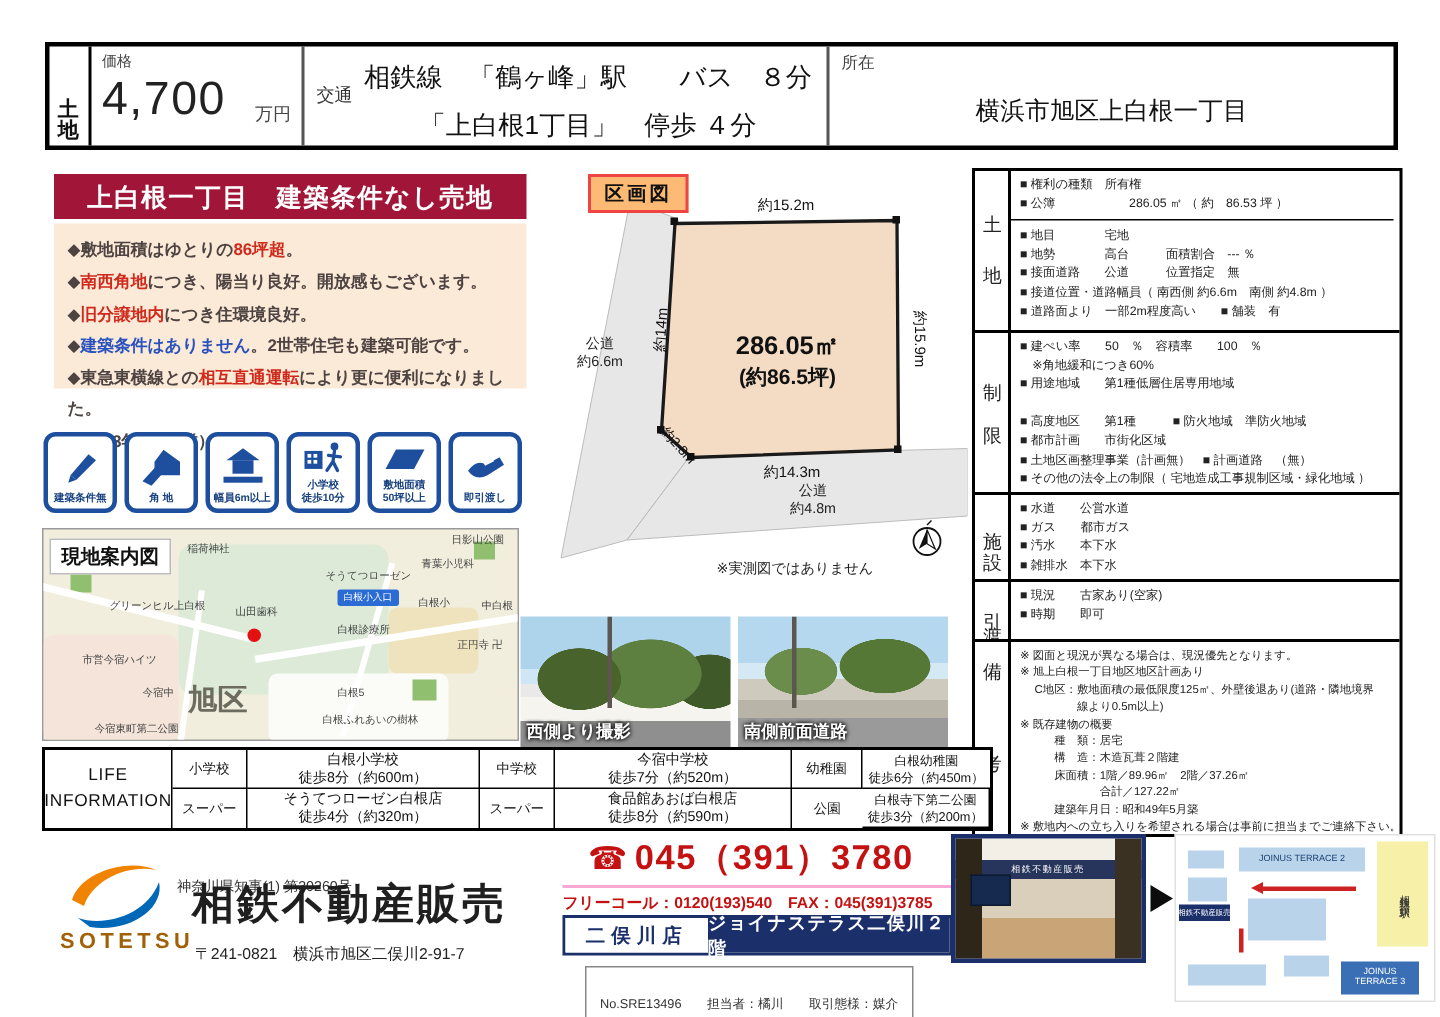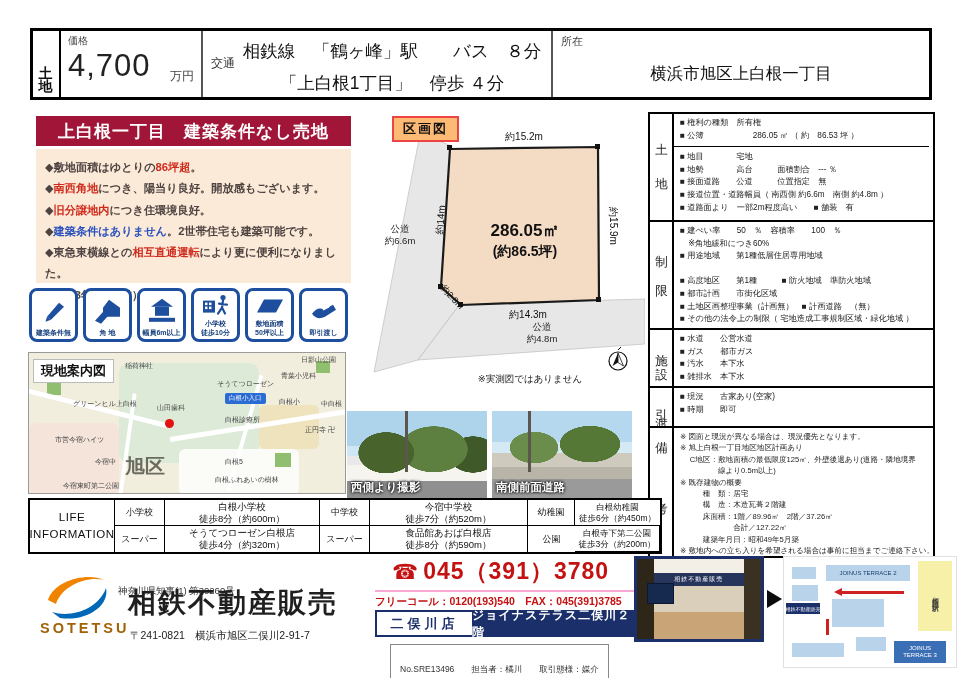--- a/index.html
+++ b/index.html
@@ -22,21 +22,21 @@
   .hdr-access { flex:1; border-right:2px solid #555; display:flex; padding:2px 8px;}
   .hdr-access .lbl { font-size:12px; color:#333; margin-top:22px; width:30px;}
   .hdr-access .lines { flex:1; text-align:center; font-size:17.5px; color:#111; line-height:1.85; padding-top:2px;}
   .hdr-loc { width:376px; padding:3px 8px; position:relative;}
   .hdr-loc .lbl { font-size:11px; color:#444;}
   .hdr-loc .val { text-align:center; font-size:16.5px; margin-top:14px;}
 
   
   .title-bar { position:absolute; left:36px; top:116px; width:315px; height:30px; background:#a11638; color:#fff;
       display:flex; align-items:center; justify-content:center; font-size:17px; font-weight:bold; letter-spacing:1px;}
-  .bullets { position:absolute; left:36px; top:149px; width:315px; height:134px; background:#fcead9;
+  .bullets { position:absolute; left:36px; top:149px; width:315px; height:110px; background:#fcead9;
       padding:8px 9px 20px 9px; font-size:11.2px; color:#4d4340; line-height:1.9; font-weight:bold;}
   .em-red { color:#cf2a1b; }
   .em-blue { color:#2a52be; }
 
   .badges { position:absolute; left:29px; top:288px; width:327px; display:flex; gap:5px;}
   .badge { width:49px; height:54px; border:3px solid #1d4f9e; border-radius:8px; background:#fff;
       display:flex; flex-direction:column; align-items:center; justify-content:flex-end; padding:2px 1px;}
   .badge svg { flex:1; }
   .badge .blbl { font-size:7px; font-weight:bold; color:#17407f; text-align:center; line-height:1.2; white-space:pre-line;}
 

